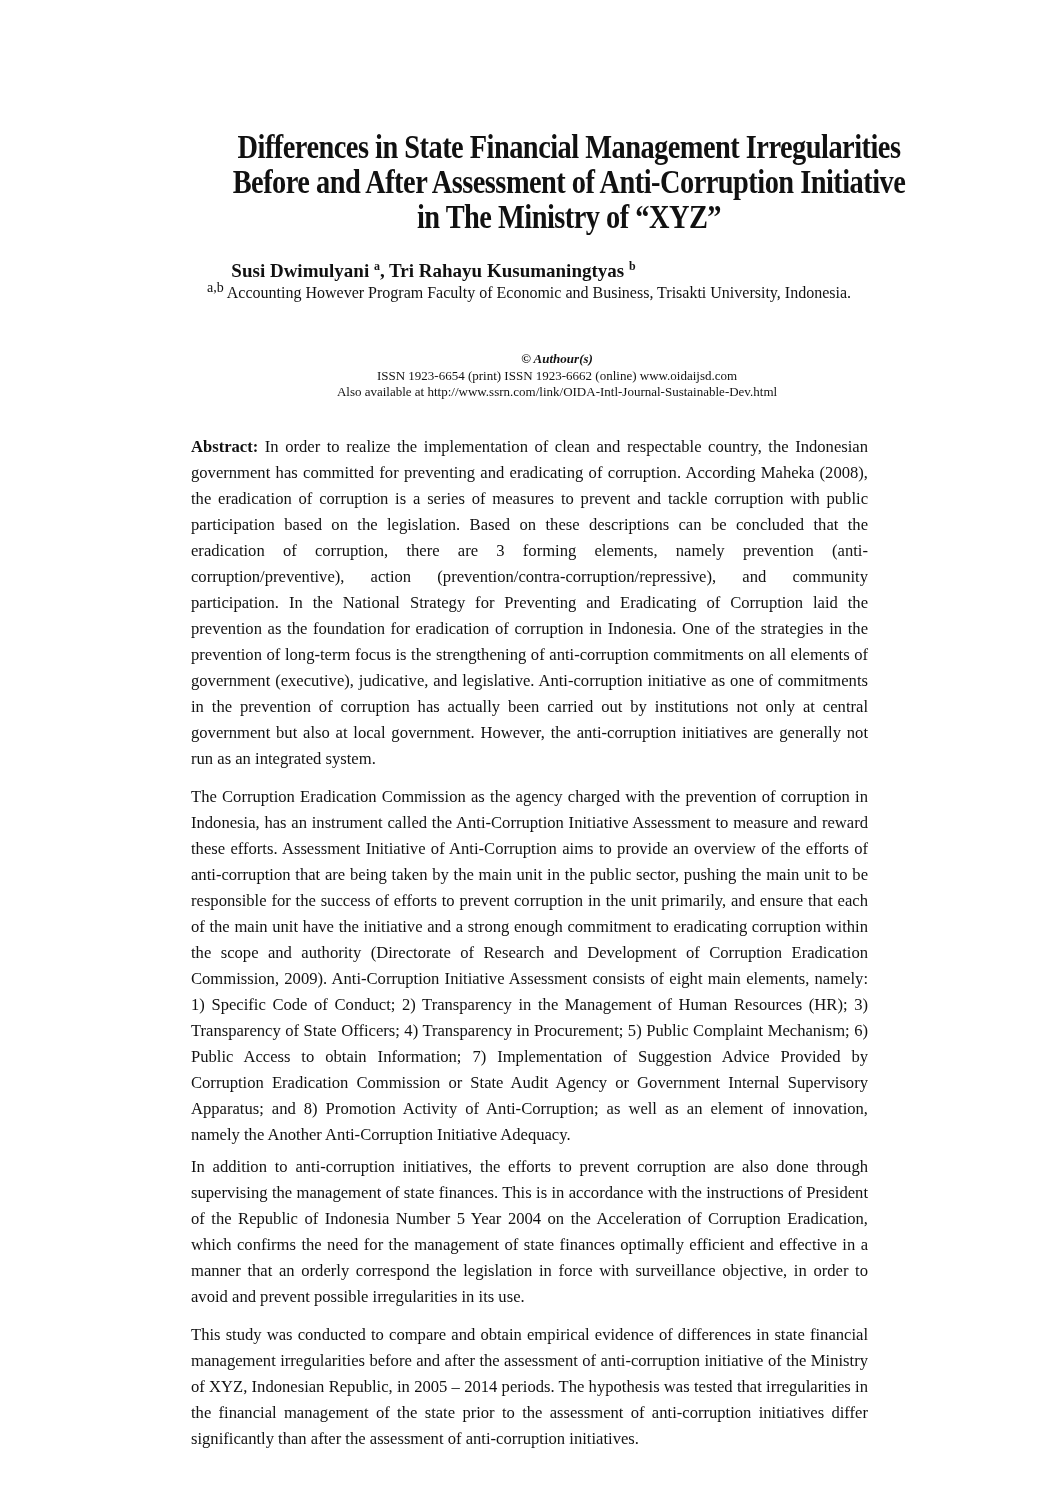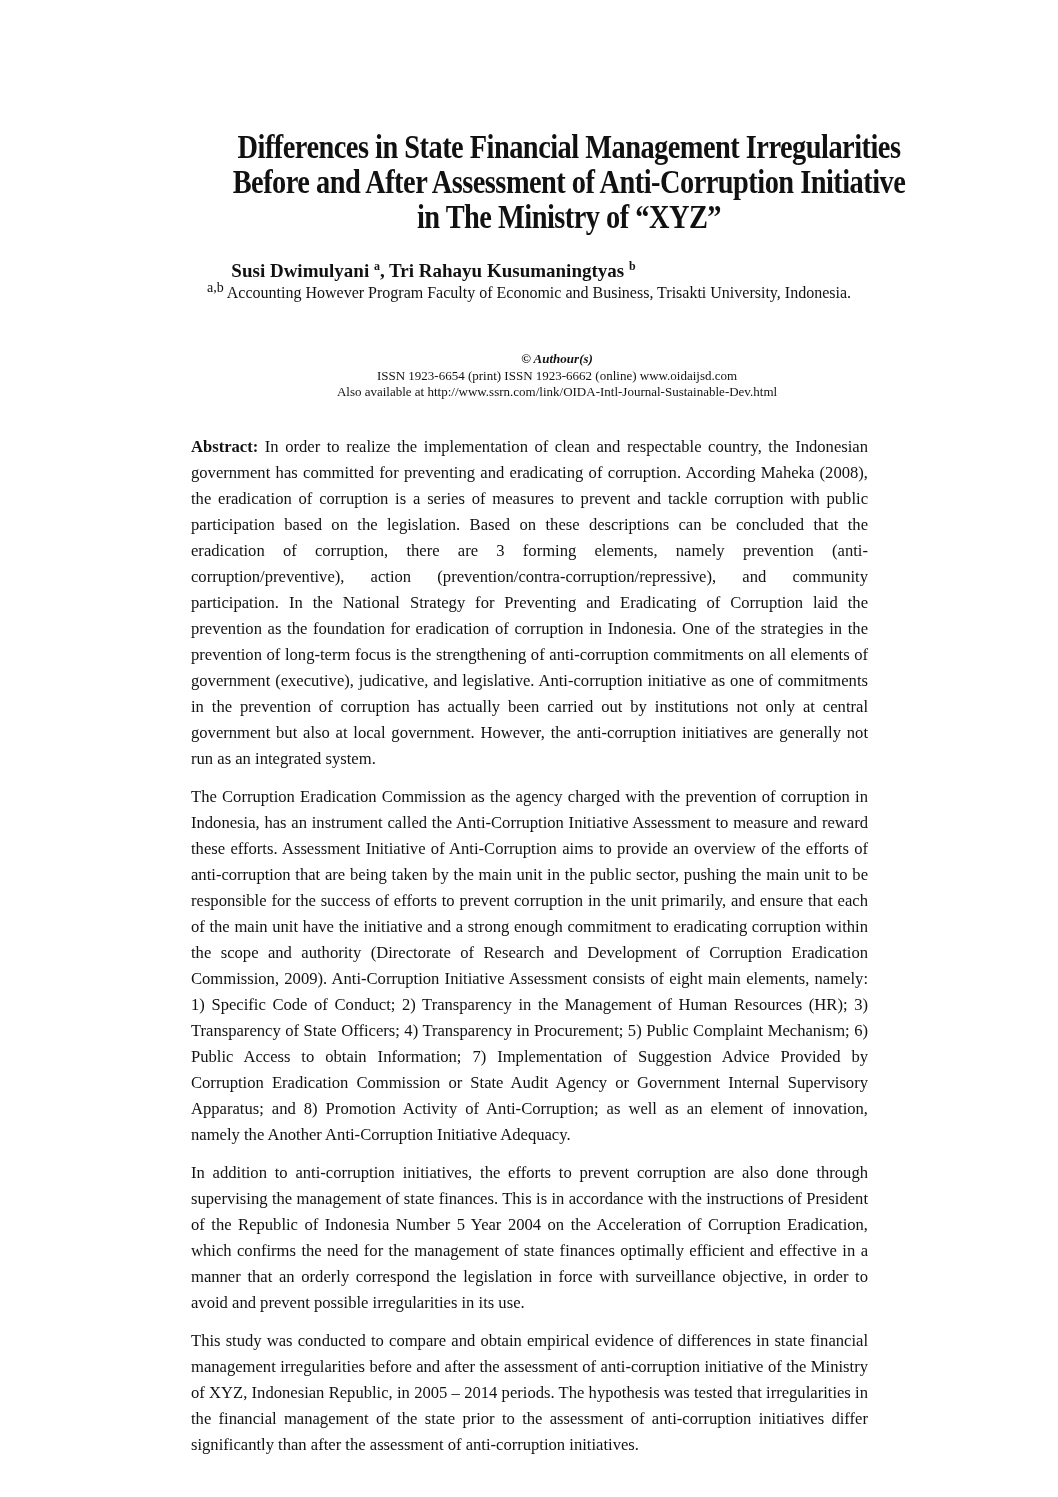--- a/index.html
+++ b/index.html
@@ -10,21 +10,21 @@
   .authors { position: absolute; left: 0; top: 260px; width: 867px; text-align: center; font-weight: bold; font-size: 19px; line-height: 22px; }
   .authors sup { font-size: 12px; vertical-align: 7px; line-height: 0; }
   .affil { position: absolute; left: 0; top: 283px; width: 1058px; text-align: center; font-size: 16px; line-height: 19px; }
   .affil span.line { display: block; white-space: nowrap; }
   .affil sup { font-size: 14px; vertical-align: 6px; line-height: 0; }
   .journal { position: absolute; left: 0; top: 351px; width: 1058px; text-align: center; font-size: 13px; line-height: 16.5px; margin-left: 28px; }
   .journal .line { display: block; white-space: nowrap; }
   .journal .copy { font-style: italic; font-weight: bold; }
   .body { position: absolute; left: 191px; top: 434px; width: 677px; font-size: 16.6px; line-height: 26px; text-align: justify; }
   .body p { margin: 0 0 12px 0; }
-  .body p.tight { margin-bottom: 12px; }
+  .body p.tight { margin-bottom: 6px; }
   .body .abs-label { font-weight: bold; }
 </style>
 </head>
 <body>
 
 <div class="page">
 
   <h1 class="title" style="margin:0;padding-left:40px;">
     <span class="tl">Differences in State Financial Management Irregularities</span>
     <span class="tl">Before and After Assessment of Anti-Corruption Initiative</span>

